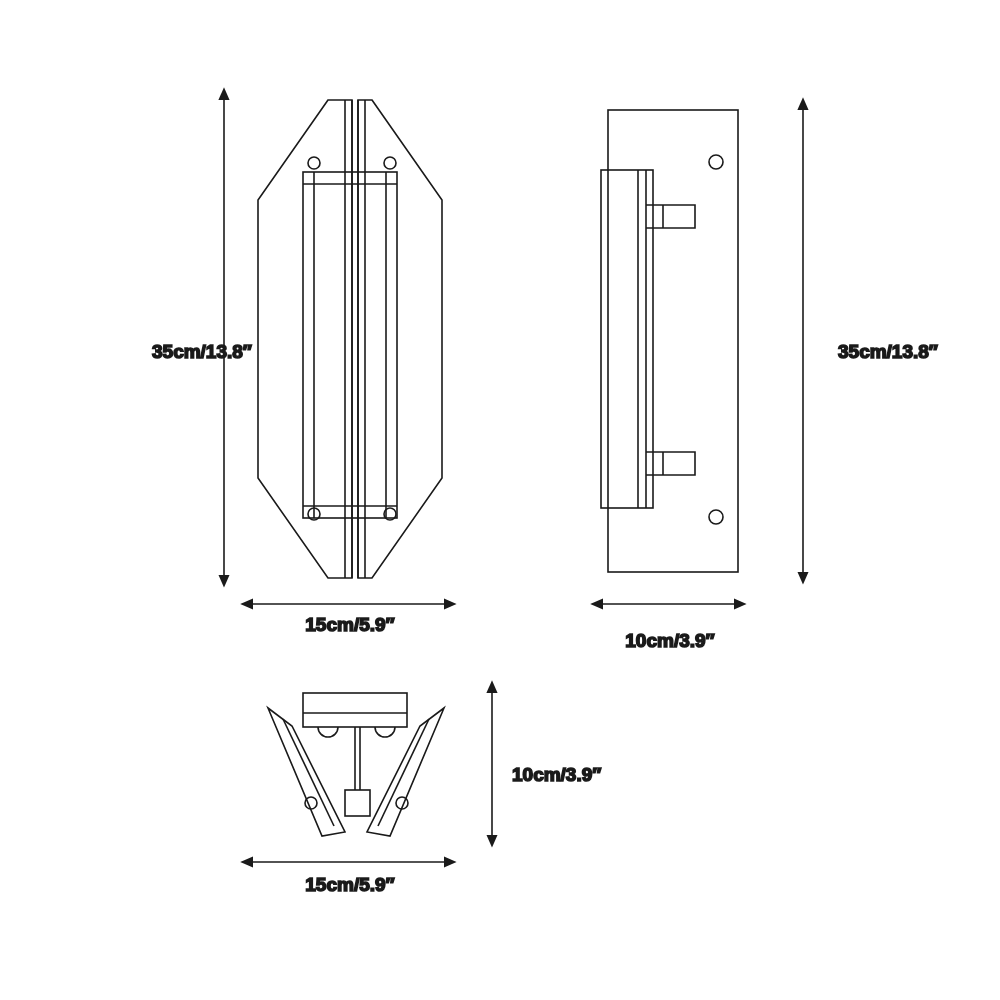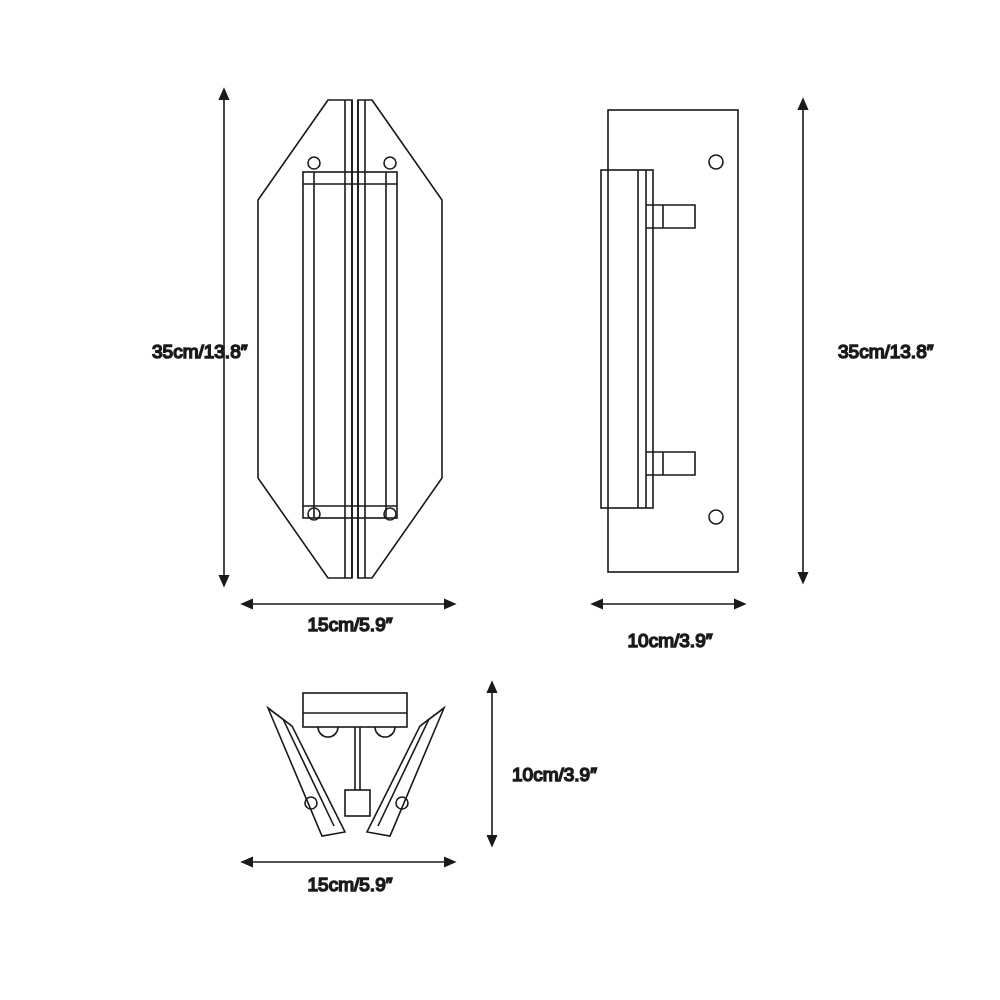--- a/index.html
+++ b/index.html
@@ -11,20 +11,21 @@
     width: 1000px;
     height: 1000px;
     font-family: "Liberation Sans", sans-serif;
     color: #1a1a1a;
     position: relative;
     overflow: hidden;
   }
   #diagram-root {
     position: absolute;
     inset: 0;
+    font-weight: bold;
   }
   svg.tech-drawing {
     display: block;
     width: 1000px;
     height: 1000px;
   }
   .dim-text {
     font-family: "Liberation Sans", sans-serif;
     font-size: 19px;
     fill: #1a1a1a;

